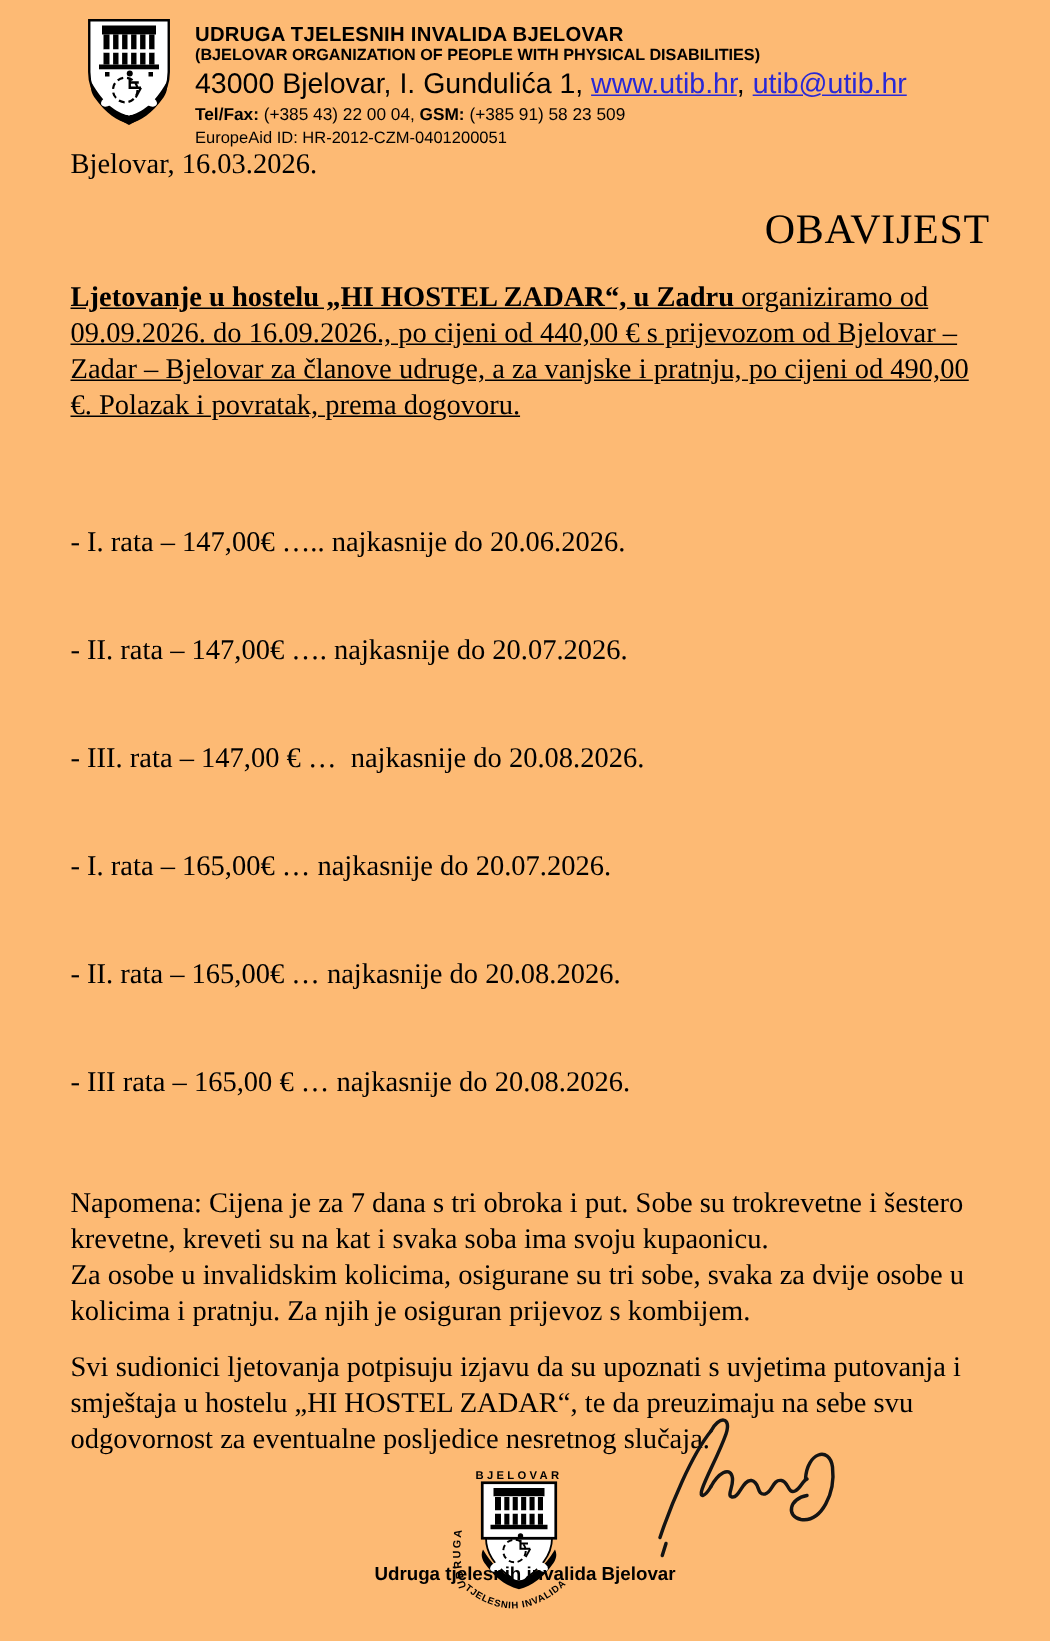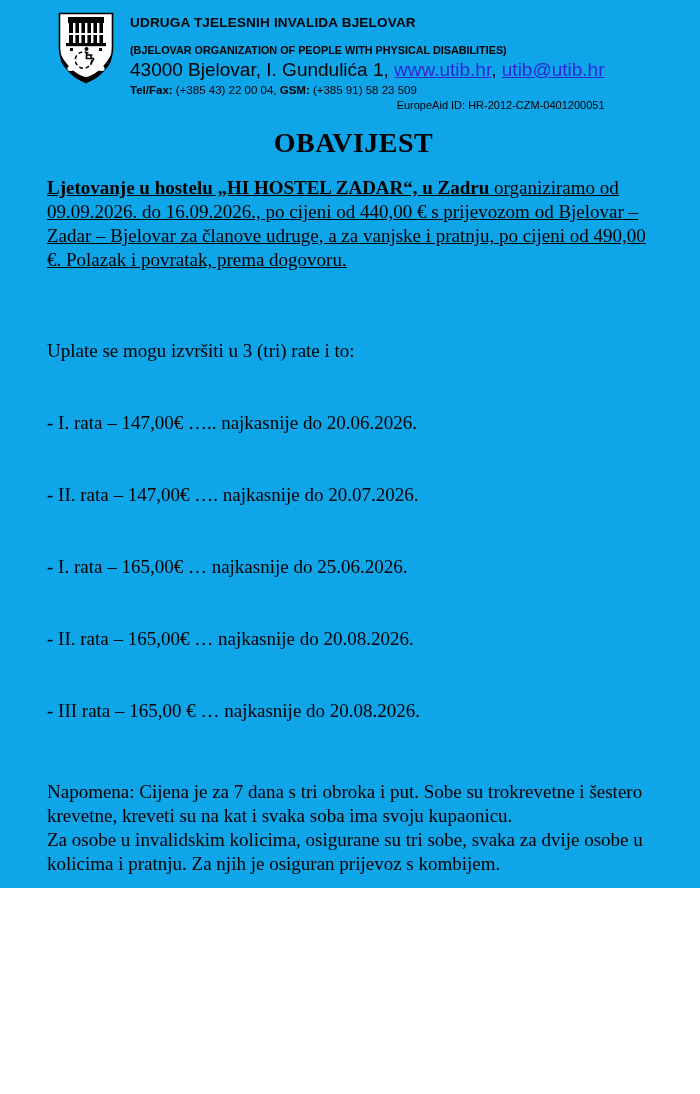--- a/index.html
+++ b/index.html
@@ -1,36 +1,36 @@
 <!DOCTYPE html>
 <html><head>
 <meta charset="utf-8">
 <style>
   html,body { margin:0; padding:0; background:#fff; }
   .page {
-    position:relative; width:700px; height:888px; background:#0ea5e9;
+    position:relative; width:700px; height:1094px; background:#fdba74;
     color:#000; overflow:hidden; font-family:"Liberation Serif", serif;
   }
   
   .letterhead { display:flex; gap:13px; padding:10px 0 0 55px;
     font-family:"Liberation Sans", sans-serif; }
   .lh-logo svg { display:block; }
   .lh-text { padding-top:5px; }
   .org-name { font-size:13.5px; font-weight:bold; letter-spacing:0.2px; }
-  .org-en   { font-size:10.8px; font-weight:bold; margin-top:14px; }
+  .org-en   { font-size:10.8px; font-weight:bold; margin-top:1px; }
   .addr     { font-size:19px; margin-top:3px; }
   .addr a   { color:#2929d6; text-decoration:underline; cursor:pointer; }
   .tel      { font-size:11.5px; margin-top:3px; }
   .tel b    { font-weight:bold; }
-  .europeaid{ font-size:11px; margin-top:3px;text-align:right; }
+  .europeaid{ font-size:11px; margin-top:3px; }
   
   .content { padding:0 40px 0 47px; font-size:19px; line-height:24px; }
   .date  { margin:25px 0 0; }
-  .title { margin:15px 0 0; font-size:28px; line-height:34px; font-weight:bold;
-           text-align:center; letter-spacing:0.5px; }
+  .title { margin:15px 0 0; font-size:28px; line-height:34px; font-weight:normal;
+           text-align:right; letter-spacing:0.5px; }
   .para  { white-space:pre-wrap; margin:0; }
   .m-intro { margin-top:16px;text-decoration:underline; }
   .m-rates { margin-top:19px; }
   .m-note  { margin-top:9px; }
   .m-decl  { margin-top:13px; }
   
   .stamp     { position:absolute; left:296px; top:976px; }
   .signature { position:absolute; left:425px; top:918px; }
   .page-footer { position:absolute; left:0; right:0; top:1042px; text-align:center;
     font-family:"Liberation Sans", sans-serif; font-weight:bold; }
@@ -76,33 +76,34 @@
     <div class="lh-text">
       <div class="org-name">UDRUGA TJELESNIH INVALIDA BJELOVAR</div>
       <div class="org-en">(BJELOVAR ORGANIZATION OF PEOPLE WITH PHYSICAL DISABILITIES)</div>
       <div class="addr"><span>43000 Bjelovar, I. Gundulića 1, </span><a class="link">www.utib.hr</a><span>, </span><a class="link">utib@utib.hr</a></div>
       <div class="tel"><b>Tel/Fax:</b><span> (+385 43) 22 00 04, </span><b>GSM:</b><span> (+385 91) 58 23 509</span></div>
       <div class="europeaid">EuropeAid ID: HR-2012-CZM-0401200051</div>
     </div>
   </header>
 
   <main class="content">
+    <p class="para date">Bjelovar, 16.03.2026.</p>
 
     <h1 class="title">OBAVIJEST</h1>
 
     <p class="para m-intro"><b>Ljetovanje u hostelu „HI HOSTEL ZADAR“, u Zadru</b><span> organiziramo od
 09.09.2026. do 16.09.2026., po cijeni od 440,00 € s prijevozom od Bjelovar –
 Zadar – Bjelovar za članove udruge, a za vanjske i pratnju, po cijeni od 490,00
 €. Polazak i povratak, prema dogovoru.</span></p>
 
     <div class="para m-rates">
-      <div>Uplate se mogu izvršiti u 3 (tri) rate i to:</div>
       <div>- I. rata – 147,00€ ….. najkasnije do 20.06.2026.</div>
       <div>- II. rata – 147,00€ …. najkasnije do 20.07.2026.</div>
-      <div>- I. rata – 165,00€ … najkasnije do 25.06.2026.</div>
+      <div>- III. rata – 147,00 € …  najkasnije do 20.08.2026.</div>
+      <div>- I. rata – 165,00€ … najkasnije do 20.07.2026.</div>
       <div>- II. rata – 165,00€ … najkasnije do 20.08.2026.</div>
       <div>- III rata – 165,00 € … najkasnije do 20.08.2026.</div>
     </div>
 
     <p class="para m-note">Napomena: Cijena je za 7 dana s tri obroka i put. Sobe su trokrevetne i šestero
 krevetne, kreveti su na kat i svaka soba ima svoju kupaonicu.
 Za osobe u invalidskim kolicima, osigurane su tri sobe, svaka za dvije osobe u
 kolicima i pratnju. Za njih je osiguran prijevoz s kombijem.</p>
 
     <p class="para m-decl">Svi sudionici ljetovanja potpisuju izjavu da su upoznati s uvjetima putovanja i

